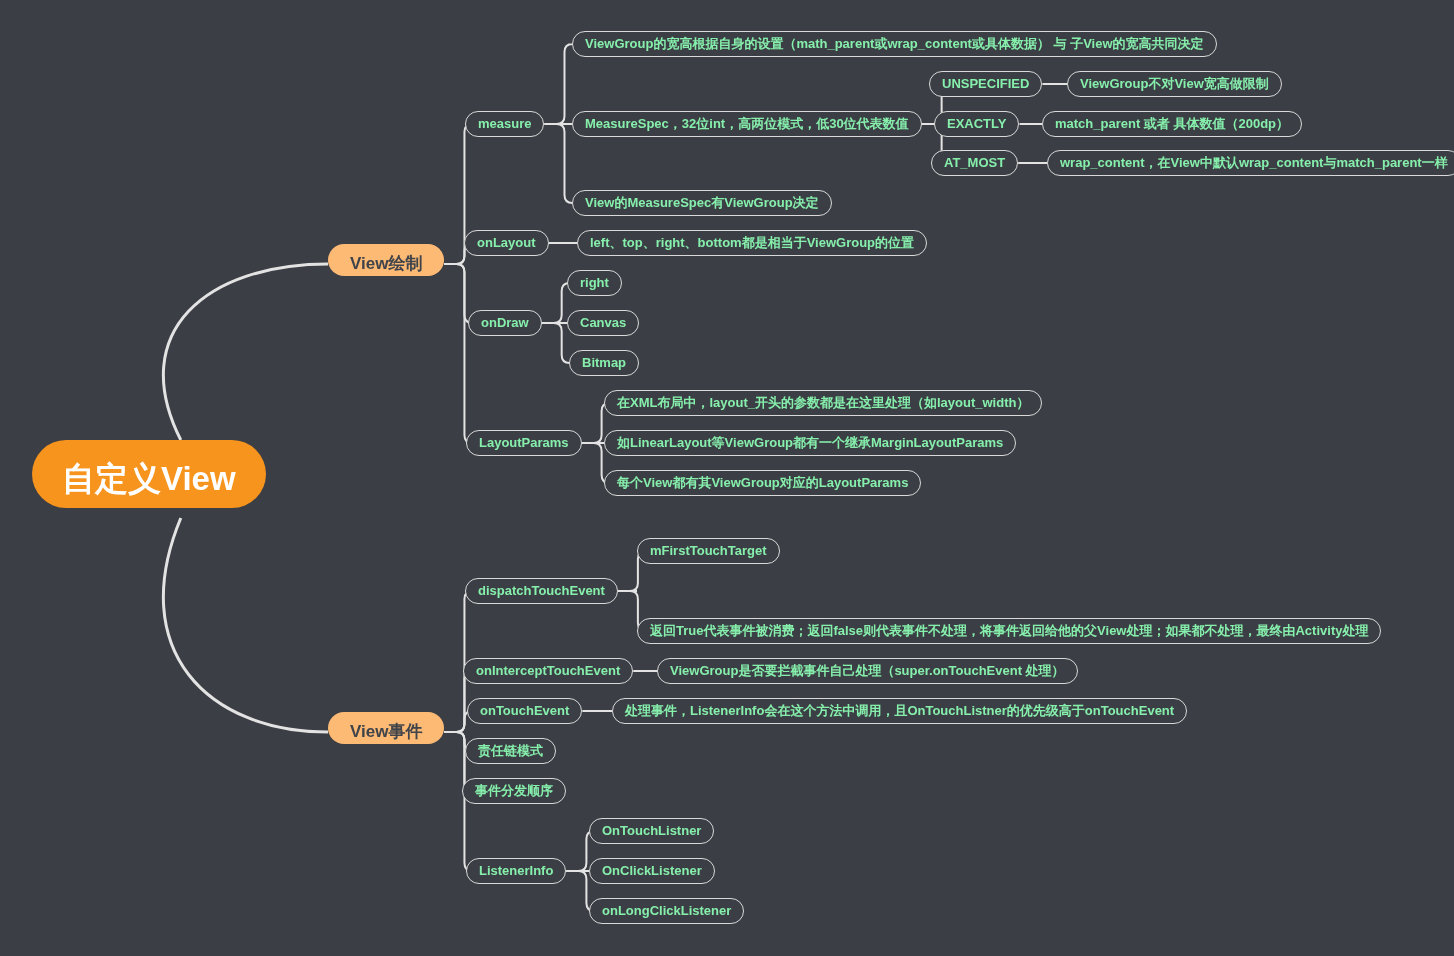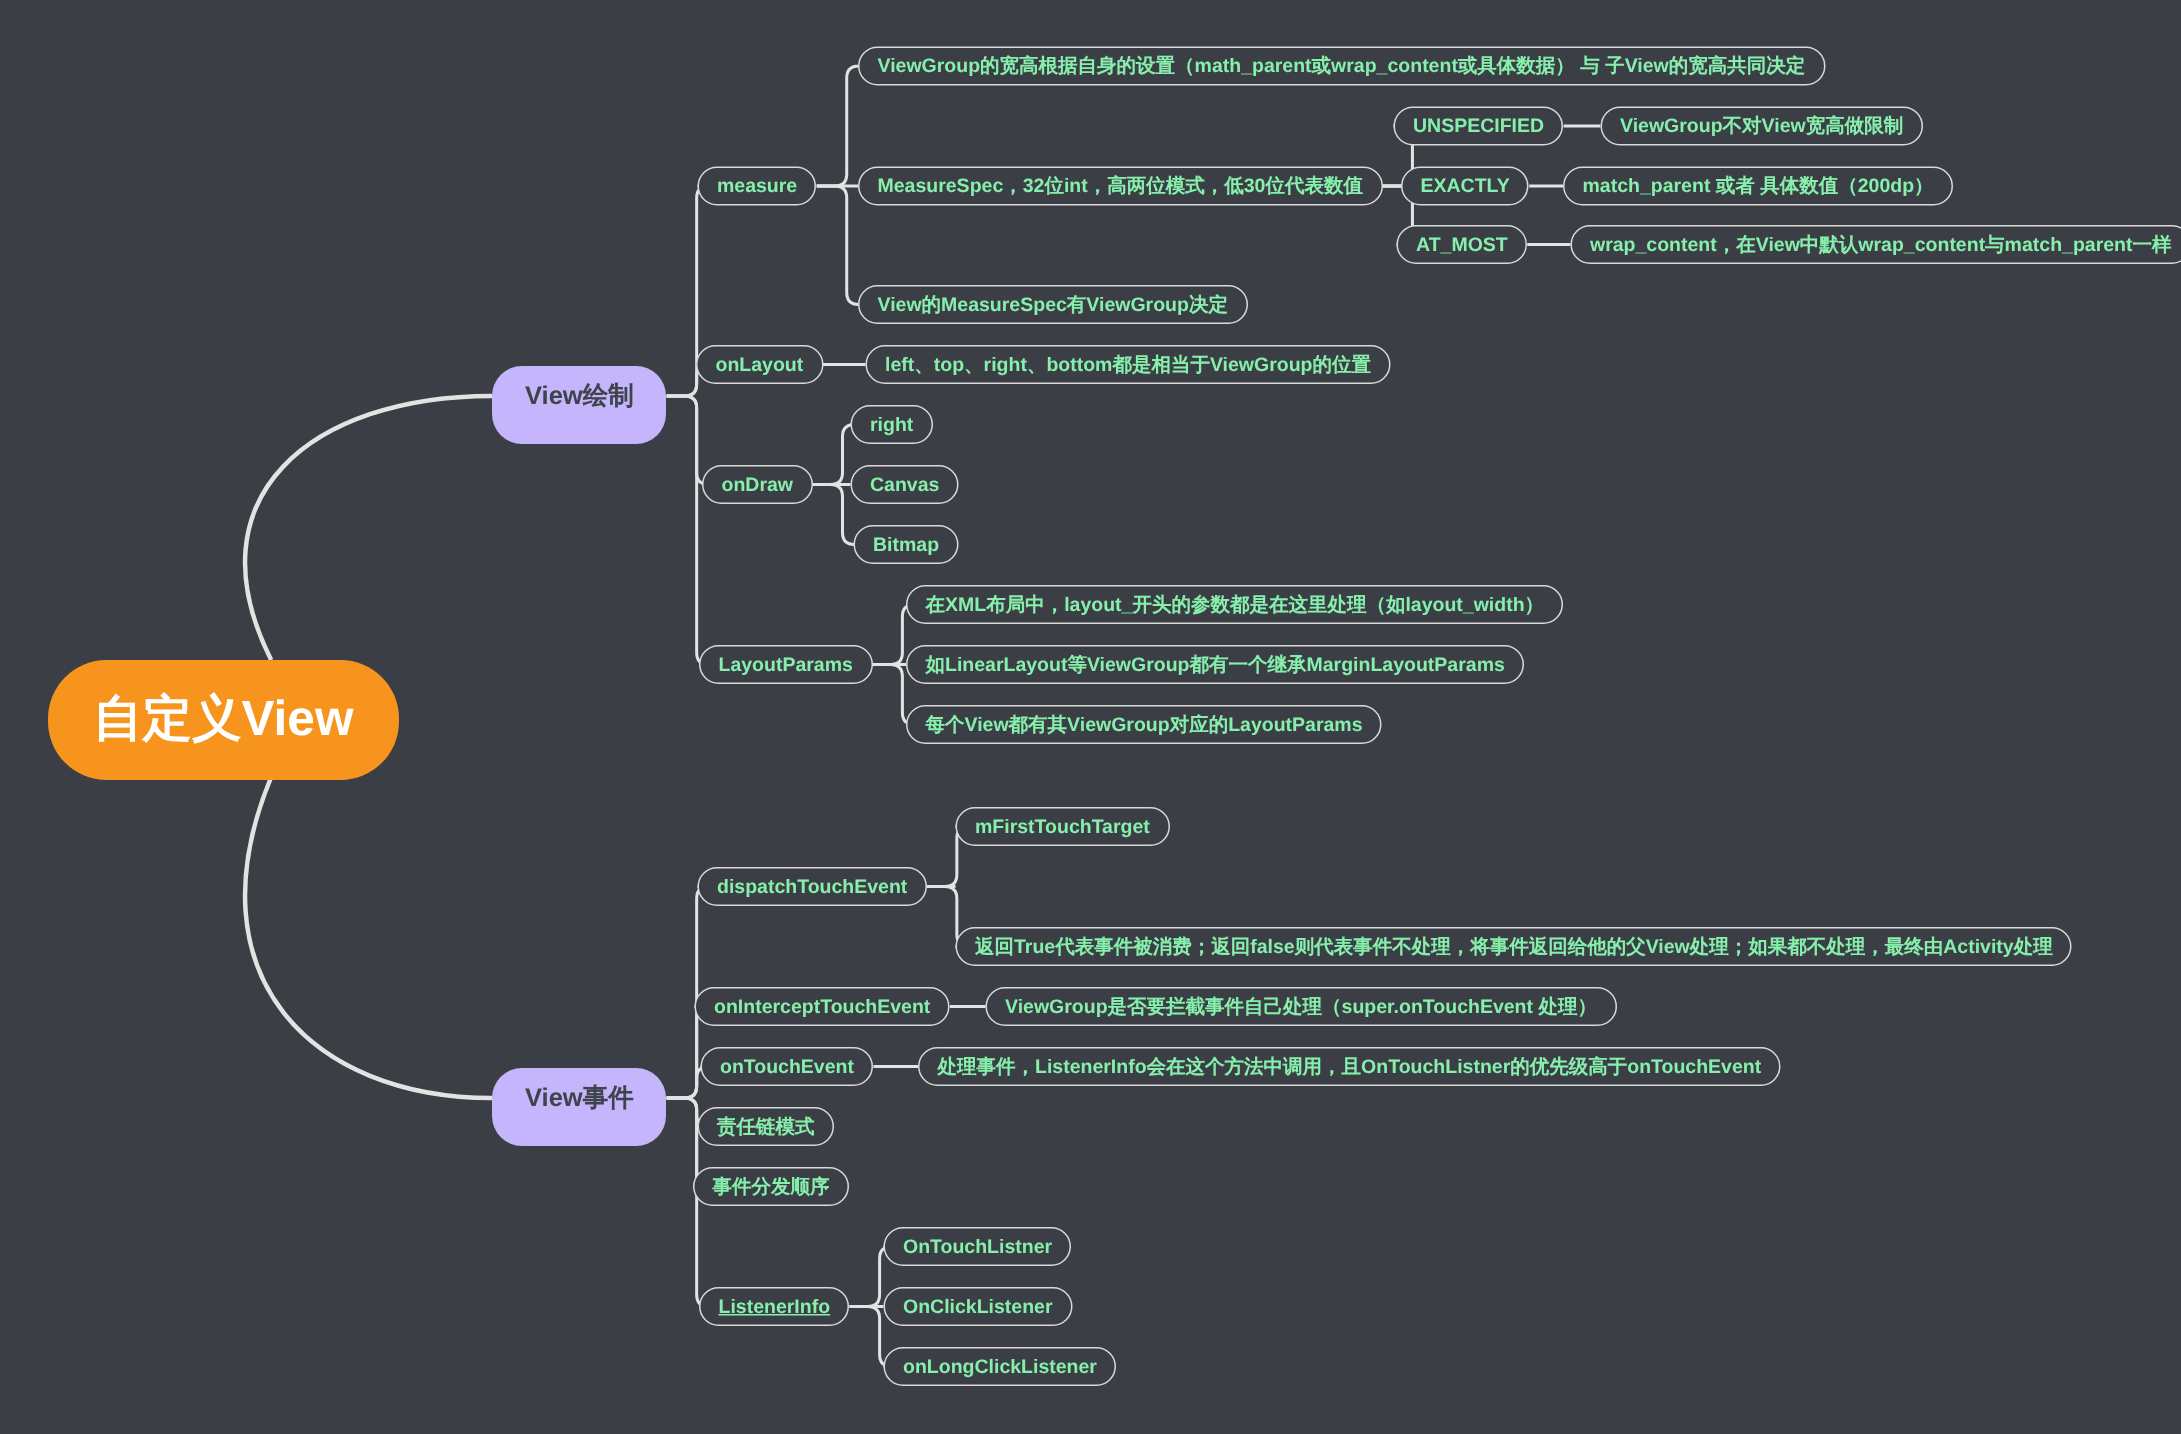--- a/index.html
+++ b/index.html
@@ -20,28 +20,28 @@
     padding:0 12px;
     border:1.5px solid #d9d9d9;
     border-radius:13px;
     background:#3b3e44;
     color:#86efac;
     font-size:13px;font-weight:bold;
     white-space:nowrap;
     cursor:default;
   }
   .node.branch{
-    height:52px;line-height:40px;
+    height:32px;line-height:40px;
     padding:0 22px;
     border:none;border-radius:20px;
-    background:#c4b5fd;color:#3f434a;
+    background:#fdba74;color:#3f434a;
     font-size:17px;font-weight:bold;
   }
   .node.root{
-    height:80px;line-height:78px;
+    height:68px;line-height:78px;
     padding:0 30px;
     border:none;border-radius:39px;
     background:#f7941e;color:#ffffff;
     font-size:33px;font-weight:bold;
   }
 </style>
 </head>
 <body>
 
 <div id="map">
@@ -112,21 +112,21 @@
 
   <div class="node" style="left:604px;top:390px;">在XML布局中，layout_开头的参数都是在这里处理（如layout_width）</div>
   <div class="node" style="left:604px;top:430px;">如LinearLayout等ViewGroup都有一个继承MarginLayoutParams</div>
   <div class="node" style="left:604px;top:470px;">每个View都有其ViewGroup对应的LayoutParams</div>
 
   <div class="node" style="left:465px;top:578px;">dispatchTouchEvent</div>
   <div class="node" style="left:463px;top:658px;">onInterceptTouchEvent</div>
   <div class="node" style="left:467px;top:698px;">onTouchEvent</div>
   <div class="node" style="left:465px;top:738px;">责任链模式</div>
   <div class="node" style="left:462px;top:778px;">事件分发顺序</div>
-  <div class="node" style="left:466px;top:858px;text-decoration:underline;">ListenerInfo</div>
+  <div class="node" style="left:466px;top:858px;">ListenerInfo</div>
 
   <div class="node" style="left:637px;top:538px;">mFirstTouchTarget</div>
   <div class="node" style="left:637px;top:618px;">返回True代表事件被消费；返回false则代表事件不处理，将事件返回给他的父View处理；如果都不处理，最终由Activity处理</div>
 
   <div class="node" style="left:612px;top:698px;">处理事件，ListenerInfo会在这个方法中调用，且OnTouchListner的优先级高于onTouchEvent</div>
 
   <div class="node" style="left:657px;top:658px;">ViewGroup是否要拦截事件自己处理（super.onTouchEvent 处理）</div>
 
   <div class="node" style="left:589px;top:818px;">OnTouchListner</div>
   <div class="node" style="left:589px;top:858px;">OnClickListener</div>

